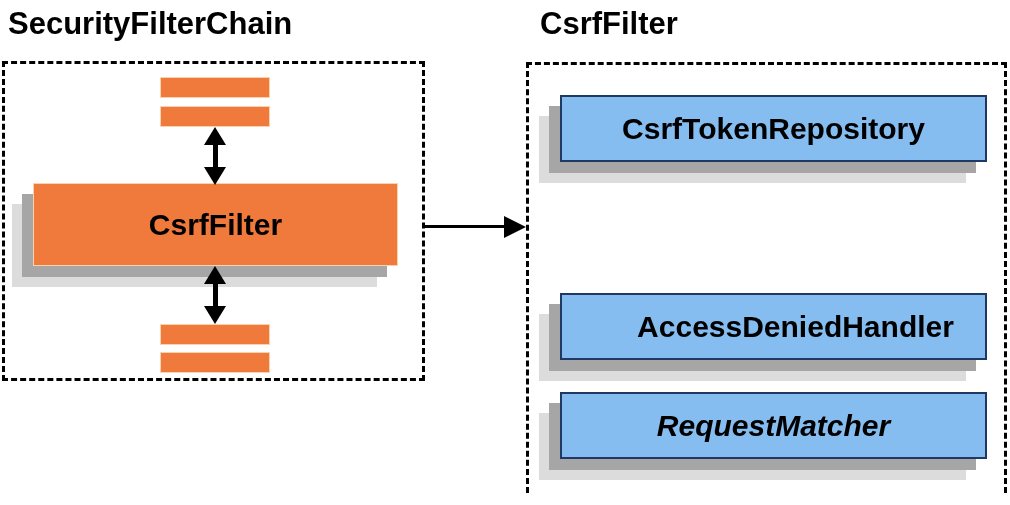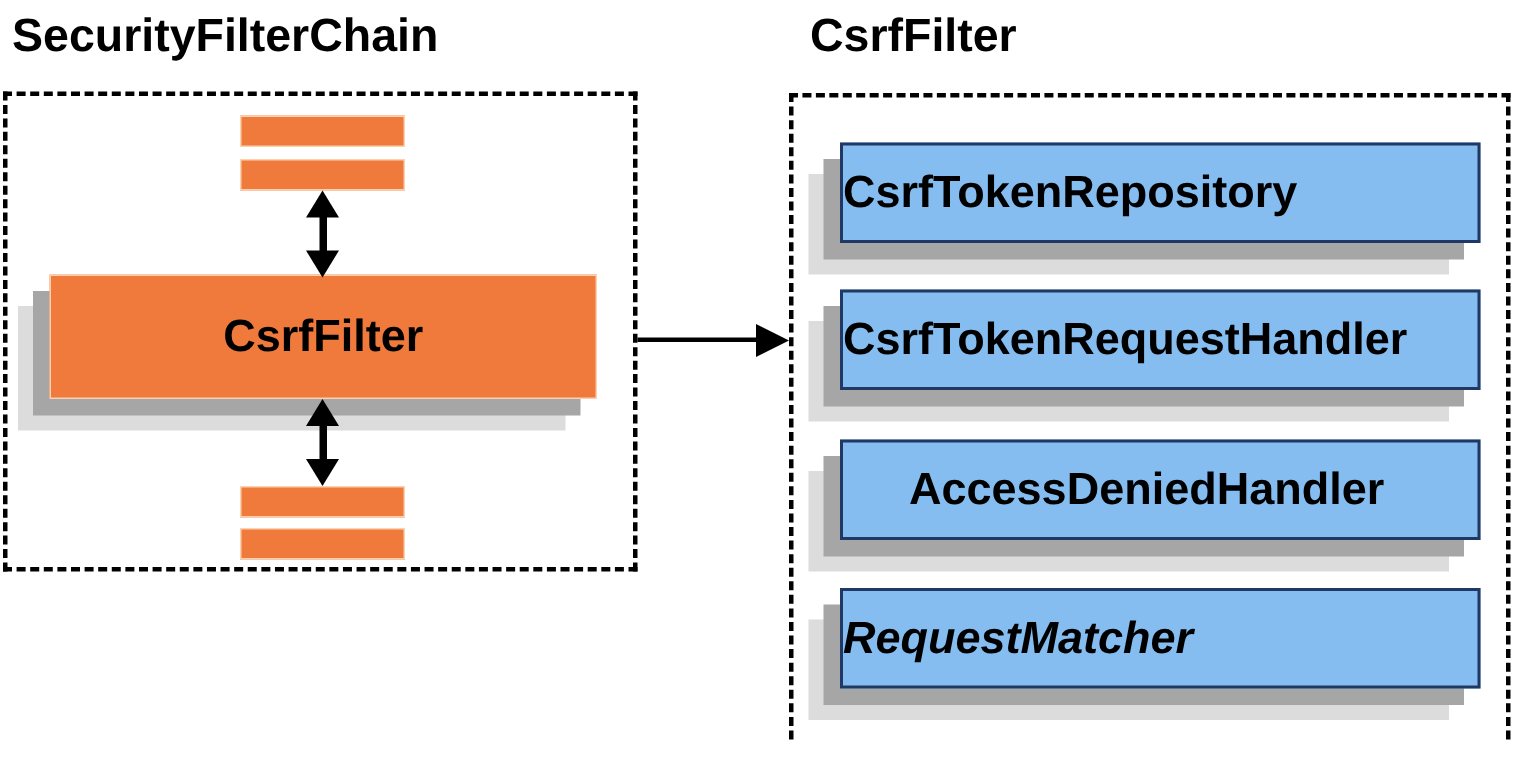--- a/index.html
+++ b/index.html
@@ -47,21 +47,21 @@
     font-size:30px;font-weight:700;color:#000;white-space:nowrap;
   }
   
   .component{
     position:absolute;
     left:560px;width:427px;height:67px;
     background:#85BDF0;
     border:2px solid #1F3864;
     box-sizing:border-box;
     box-shadow:-11px 11px 0 #A6A6A6, -21px 21px 0 #DCDCDC;
-    display:flex;align-items:center;justify-content:flex-start;
+    display:flex;align-items:center;justify-content:center;
     z-index:2;
   }
   .component .label{
     font-size:30px;font-weight:700;color:#000;white-space:nowrap;
   }
   
   .varrow{position:absolute;width:26px;z-index:5;}
   .varrow .shaft{
     position:absolute;left:50%;top:14px;bottom:14px;
     width:5px;margin-left:-2.5px;background:#000;
@@ -124,23 +124,20 @@
   <div class="bar" style="left:160px;top:352px;"></div>
 
   <div class="harrow">
     <div class="shaft"></div>
     <div class="head-right"></div>
   </div>
 
   <div class="component" style="top:95px;">
     <span class="label">CsrfTokenRepository</span>
   </div>
-  <div class="component" style="top:193px;">
-    <span class="label">CsrfTokenRequestHandler</span>
-  </div>
   <div class="component" style="top:293px;padding-left:44px;">
     <span class="label">AccessDeniedHandler</span>
   </div>
   <div class="component" style="top:392px;font-style:italic;">
     <span class="label">RequestMatcher</span>
   </div>
 
 </div>
 
 </body></html>

